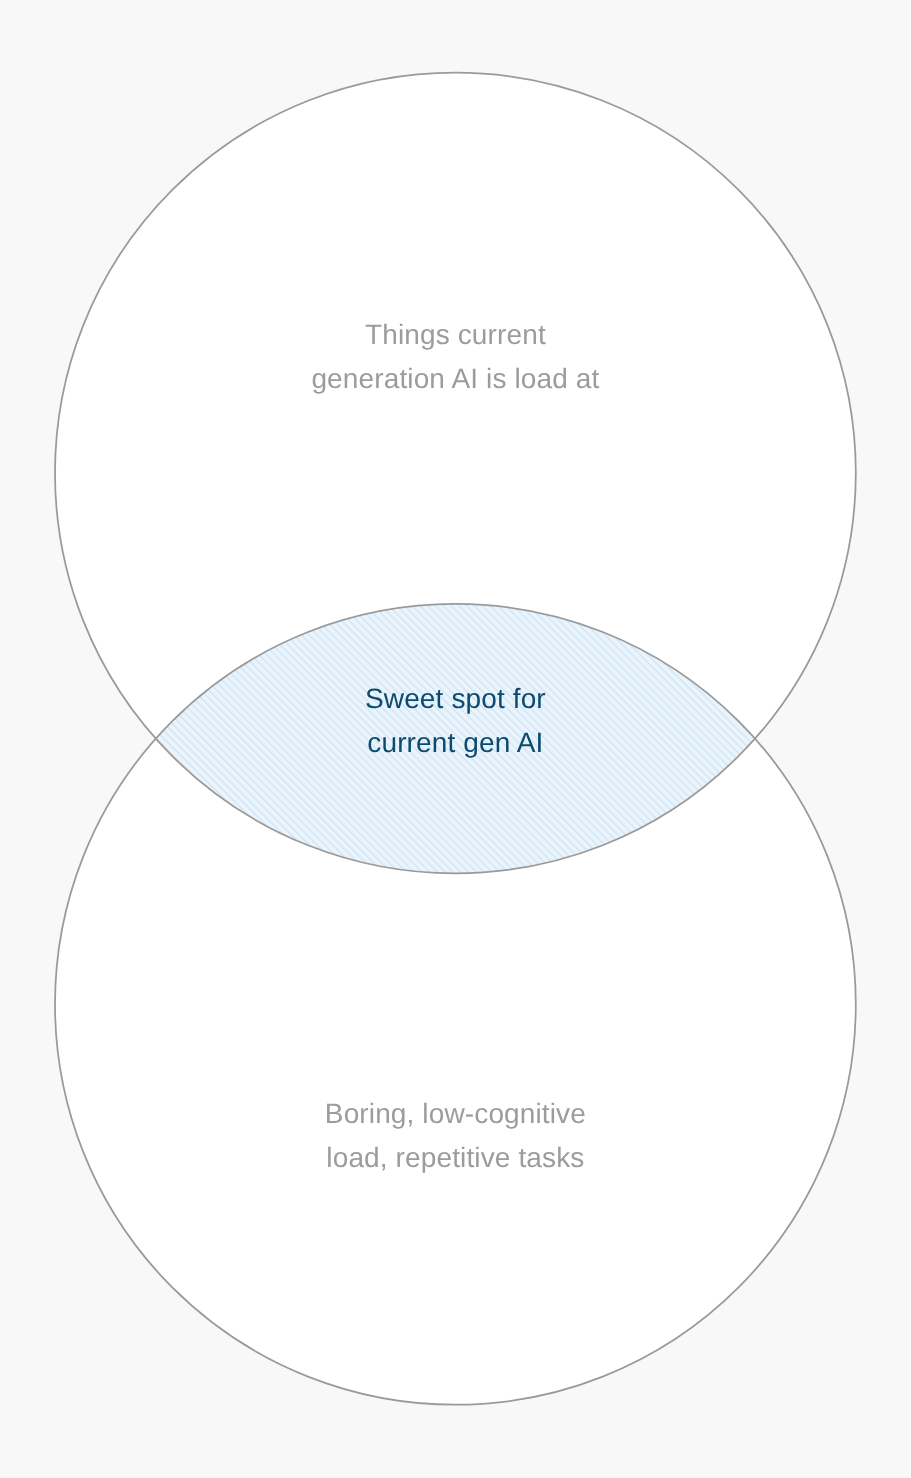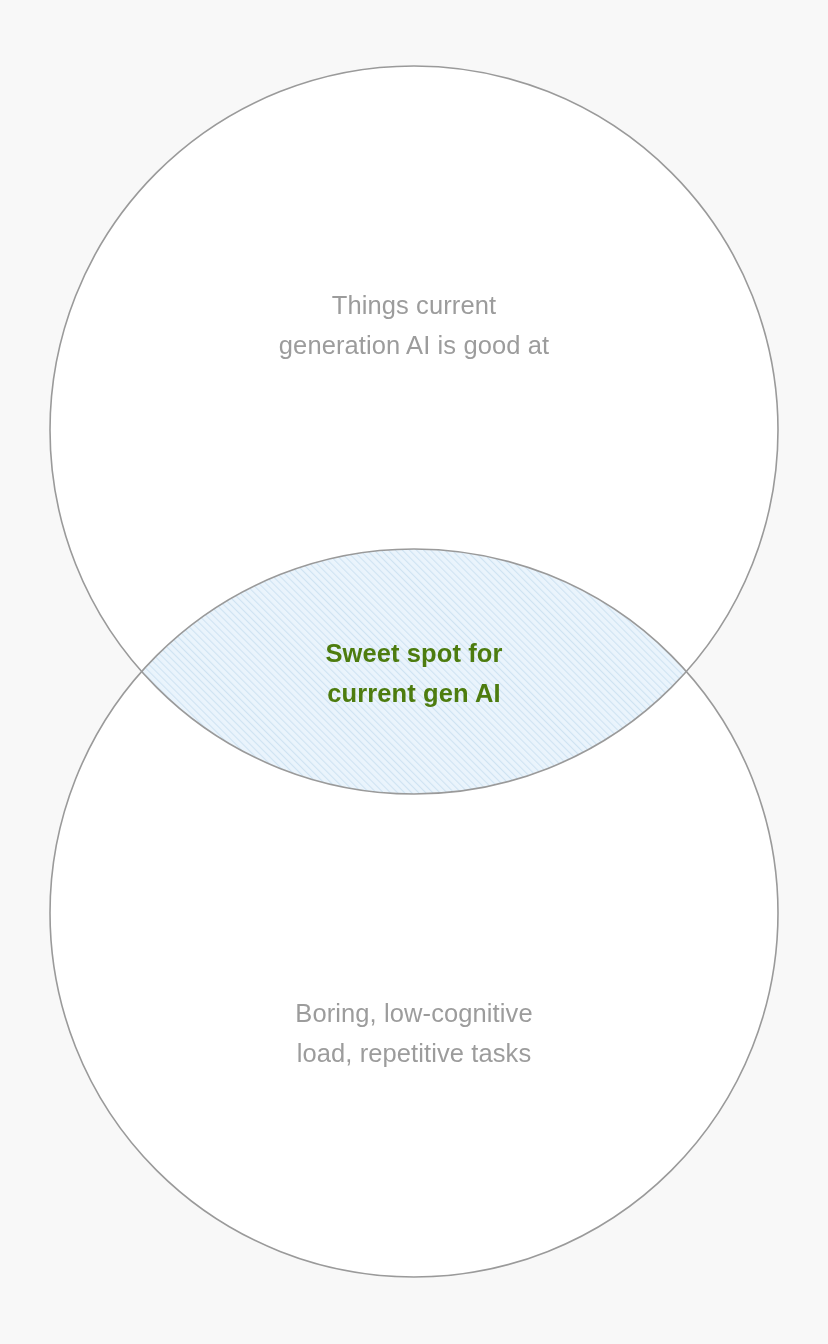--- a/index.html
+++ b/index.html
@@ -45,24 +45,23 @@
   .label-bottom {
     left: 114px;
     width: 600px;
     top: 993px;
     font-size: 25.5px;
     color: #9c9c9c;
   }
   .label-overlap {
     left: 164px;
     width: 500px;
-    top: 633px;
+    top: 616px;
     font-size: 25.5px;
-    color: #4d7c0f;
-    font-weight: bold;
+    color: #0c4a6e;
   }
 </style>
 </head>
 <body>
 
 <div id="venn-stage">
 
   <svg id="venn-svg" viewBox="0 0 828 1344" xmlns="http://www.w3.org/2000/svg">
     <defs>
       <pattern id="hatch-pattern" patternUnits="userSpaceOnUse" width="5" height="5" patternTransform="rotate(-45)">
@@ -80,21 +79,21 @@
 
     <g clip-path="url(#clip-top-circle)">
       <circle cx="414" cy="913" r="364" fill="url(#hatch-pattern)"></circle>
     </g>
 
     <circle cx="414" cy="430" r="364" fill="none" stroke="#9a9a9a" stroke-width="1.6"></circle>
     <circle cx="414" cy="913" r="364" fill="none" stroke="#9a9a9a" stroke-width="1.6"></circle>
   </svg>
 
   <div class="venn-label label-top">Things current
-generation AI is good at</div>
+generation AI is load at</div>
 
   <div class="venn-label label-overlap">Sweet spot for
 current gen AI</div>
 
   <div class="venn-label label-bottom">Boring, low-cognitive
 load, repetitive tasks</div>
 
 </div>
 
 </body></html>

